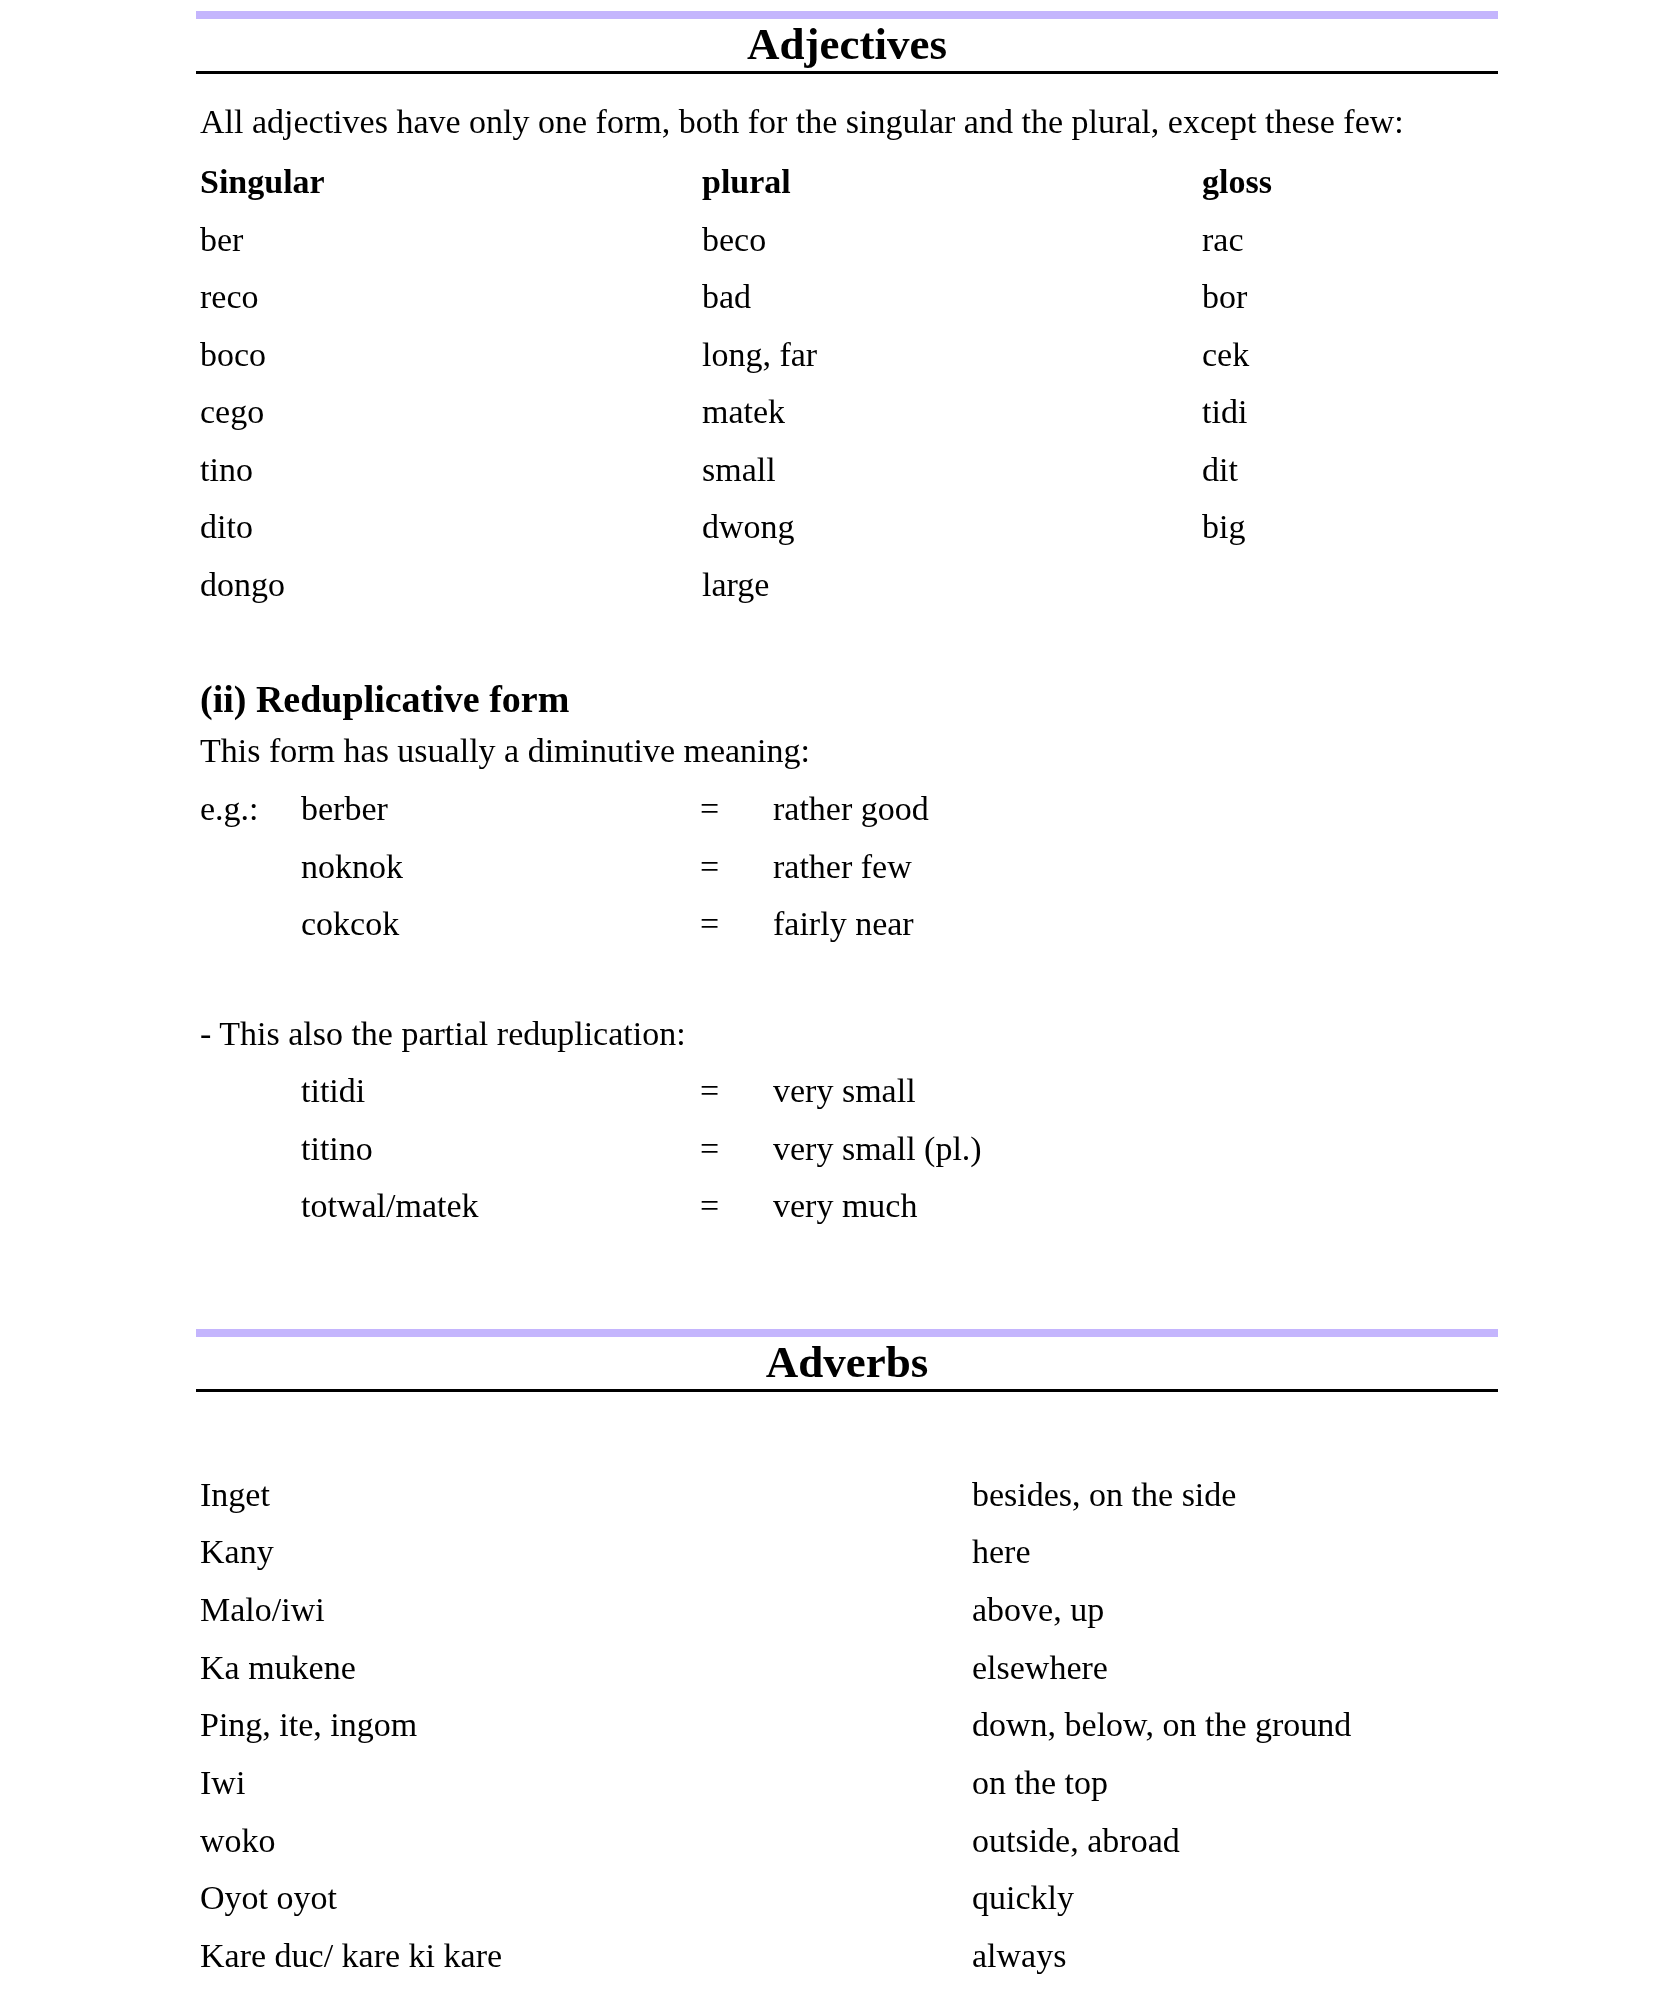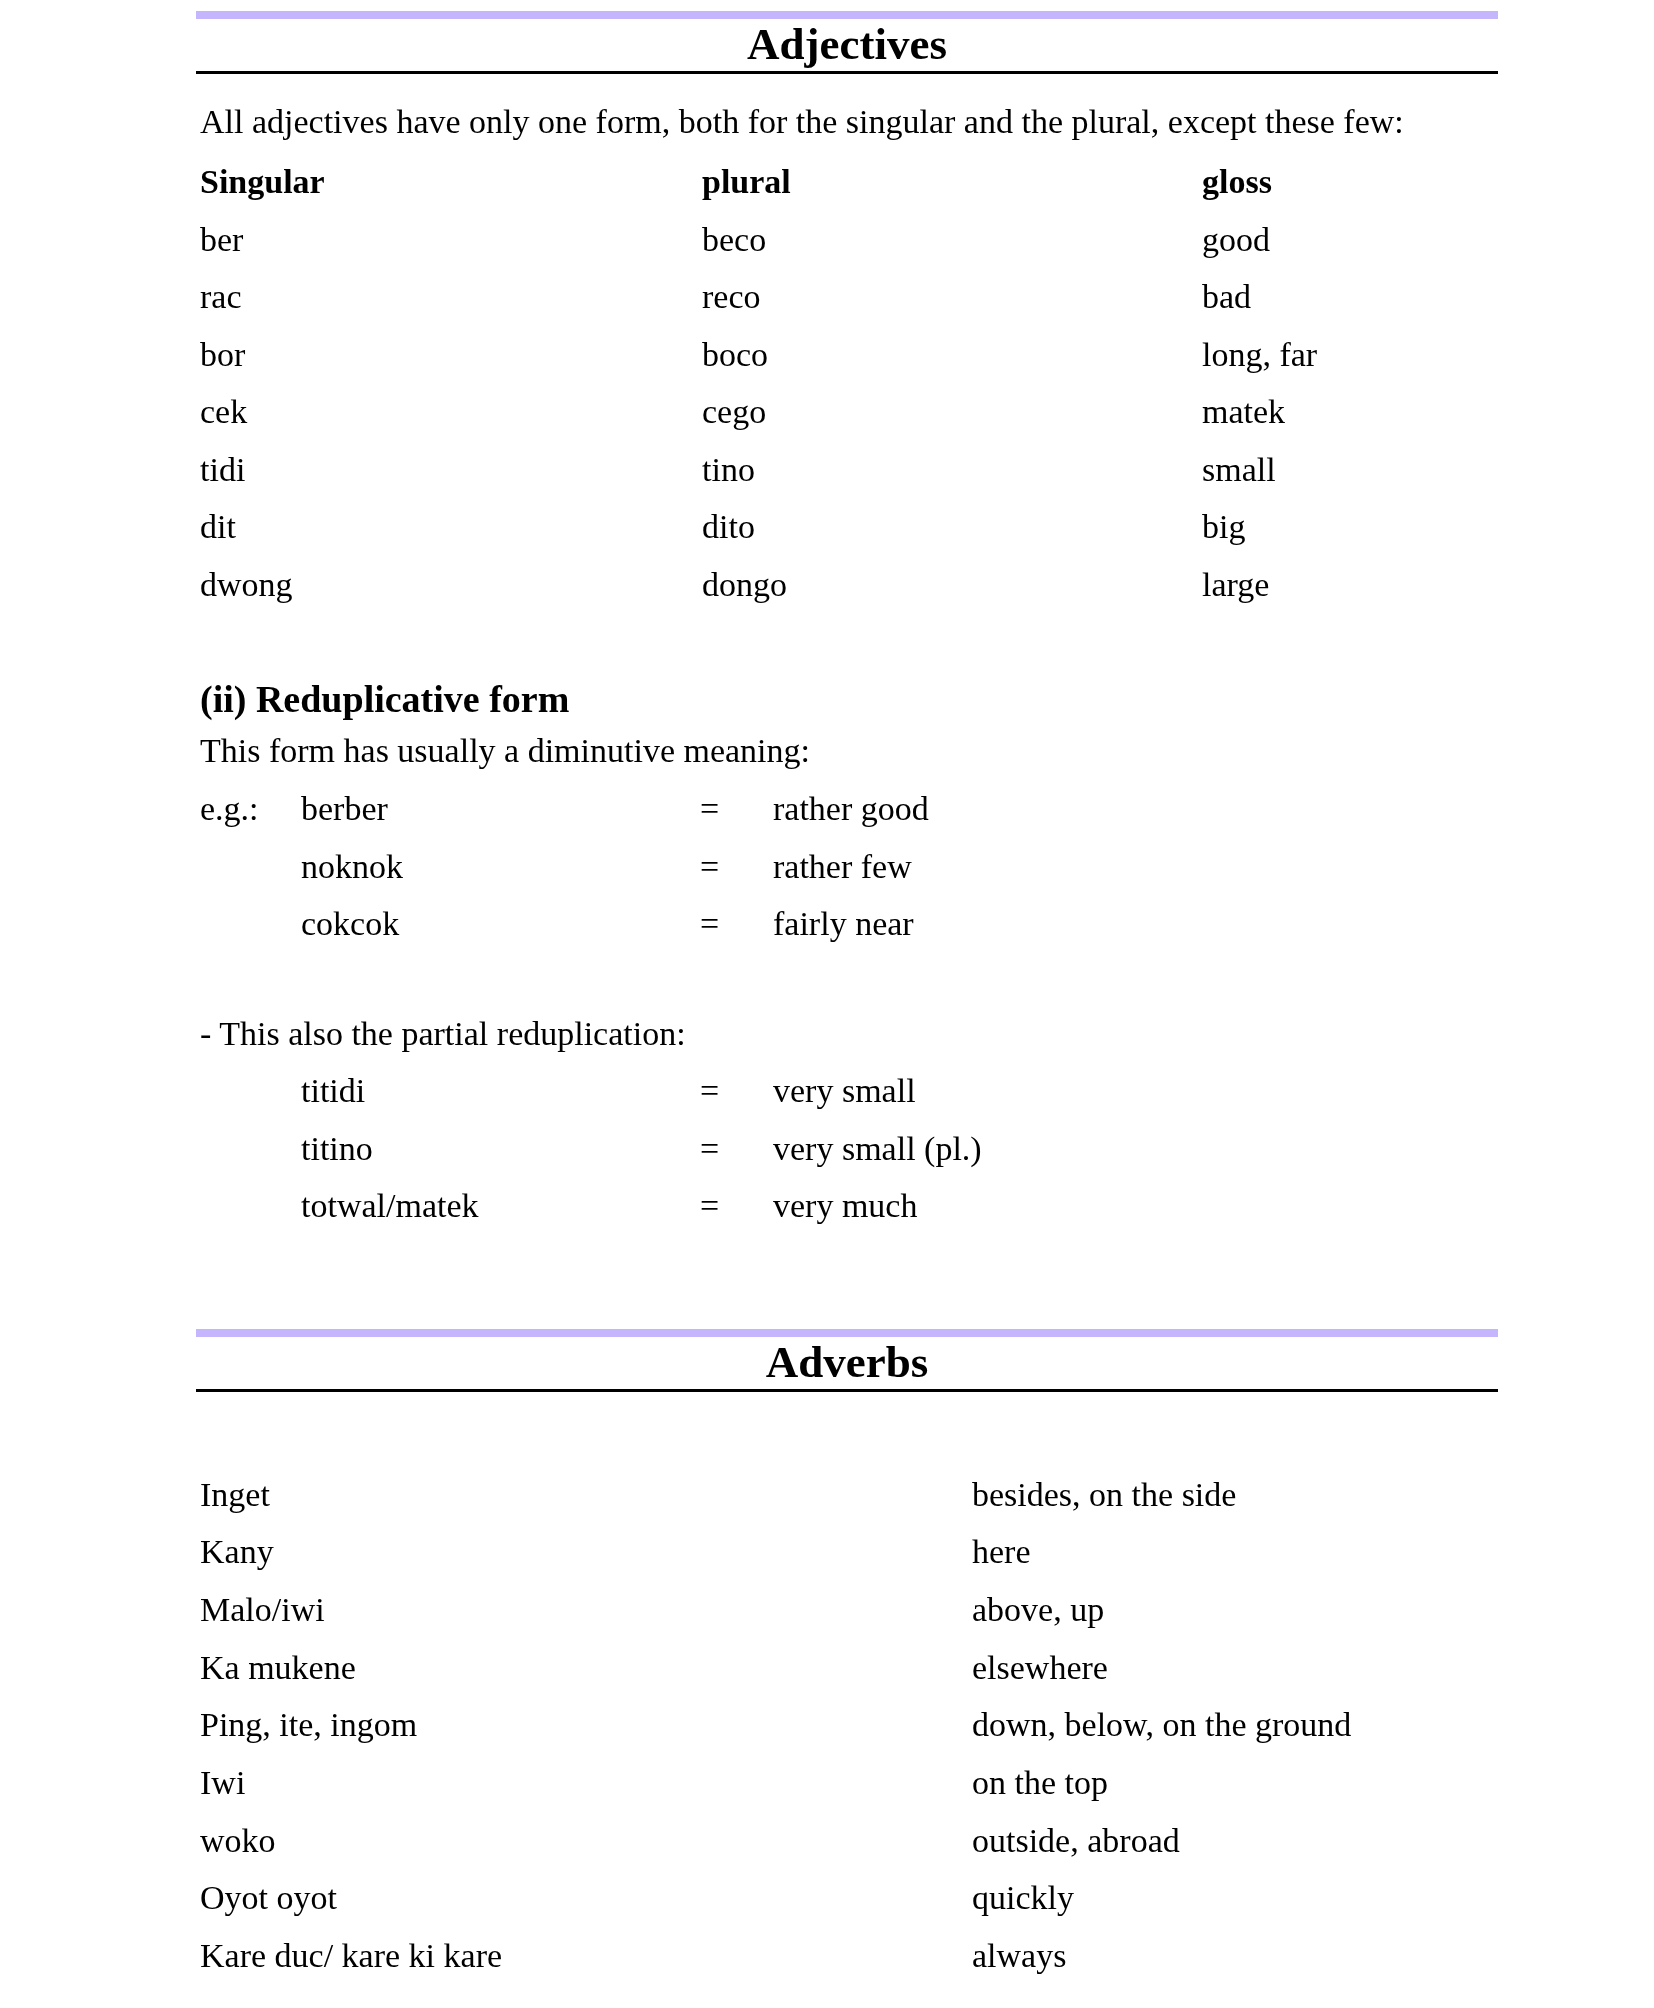--- a/index.html
+++ b/index.html
@@ -50,43 +50,42 @@
 
   <p class="intro">All adjectives have only one form, both for the singular and the plural, except these few:</p>
 
   <div class="adj-table">
     <div class="hdr">Singular</div>
     <div class="hdr">plural</div>
     <div class="hdr">gloss</div>
 
     <div>ber</div>
     <div>beco</div>
-    <div>good</div>
 
     <div>rac</div>
     <div>reco</div>
     <div>bad</div>
 
     <div>bor</div>
     <div>boco</div>
     <div>long, far</div>
 
     <div>cek</div>
     <div>cego</div>
     <div>matek</div>
 
     <div>tidi</div>
     <div>tino</div>
     <div>small</div>
 
     <div>dit</div>
     <div>dito</div>
+    <div>dwong</div>
+
     <div>big</div>
-
-    <div>dwong</div>
     <div>dongo</div>
     <div>large</div>
   </div>
 
   <h3 class="subhead">(ii) Reduplicative form</h3>
   <p class="desc">This form has usually a diminutive meaning:</p>
 
   <div class="eg-grid">
     <div>e.g.:</div>
     <div>berber</div>

